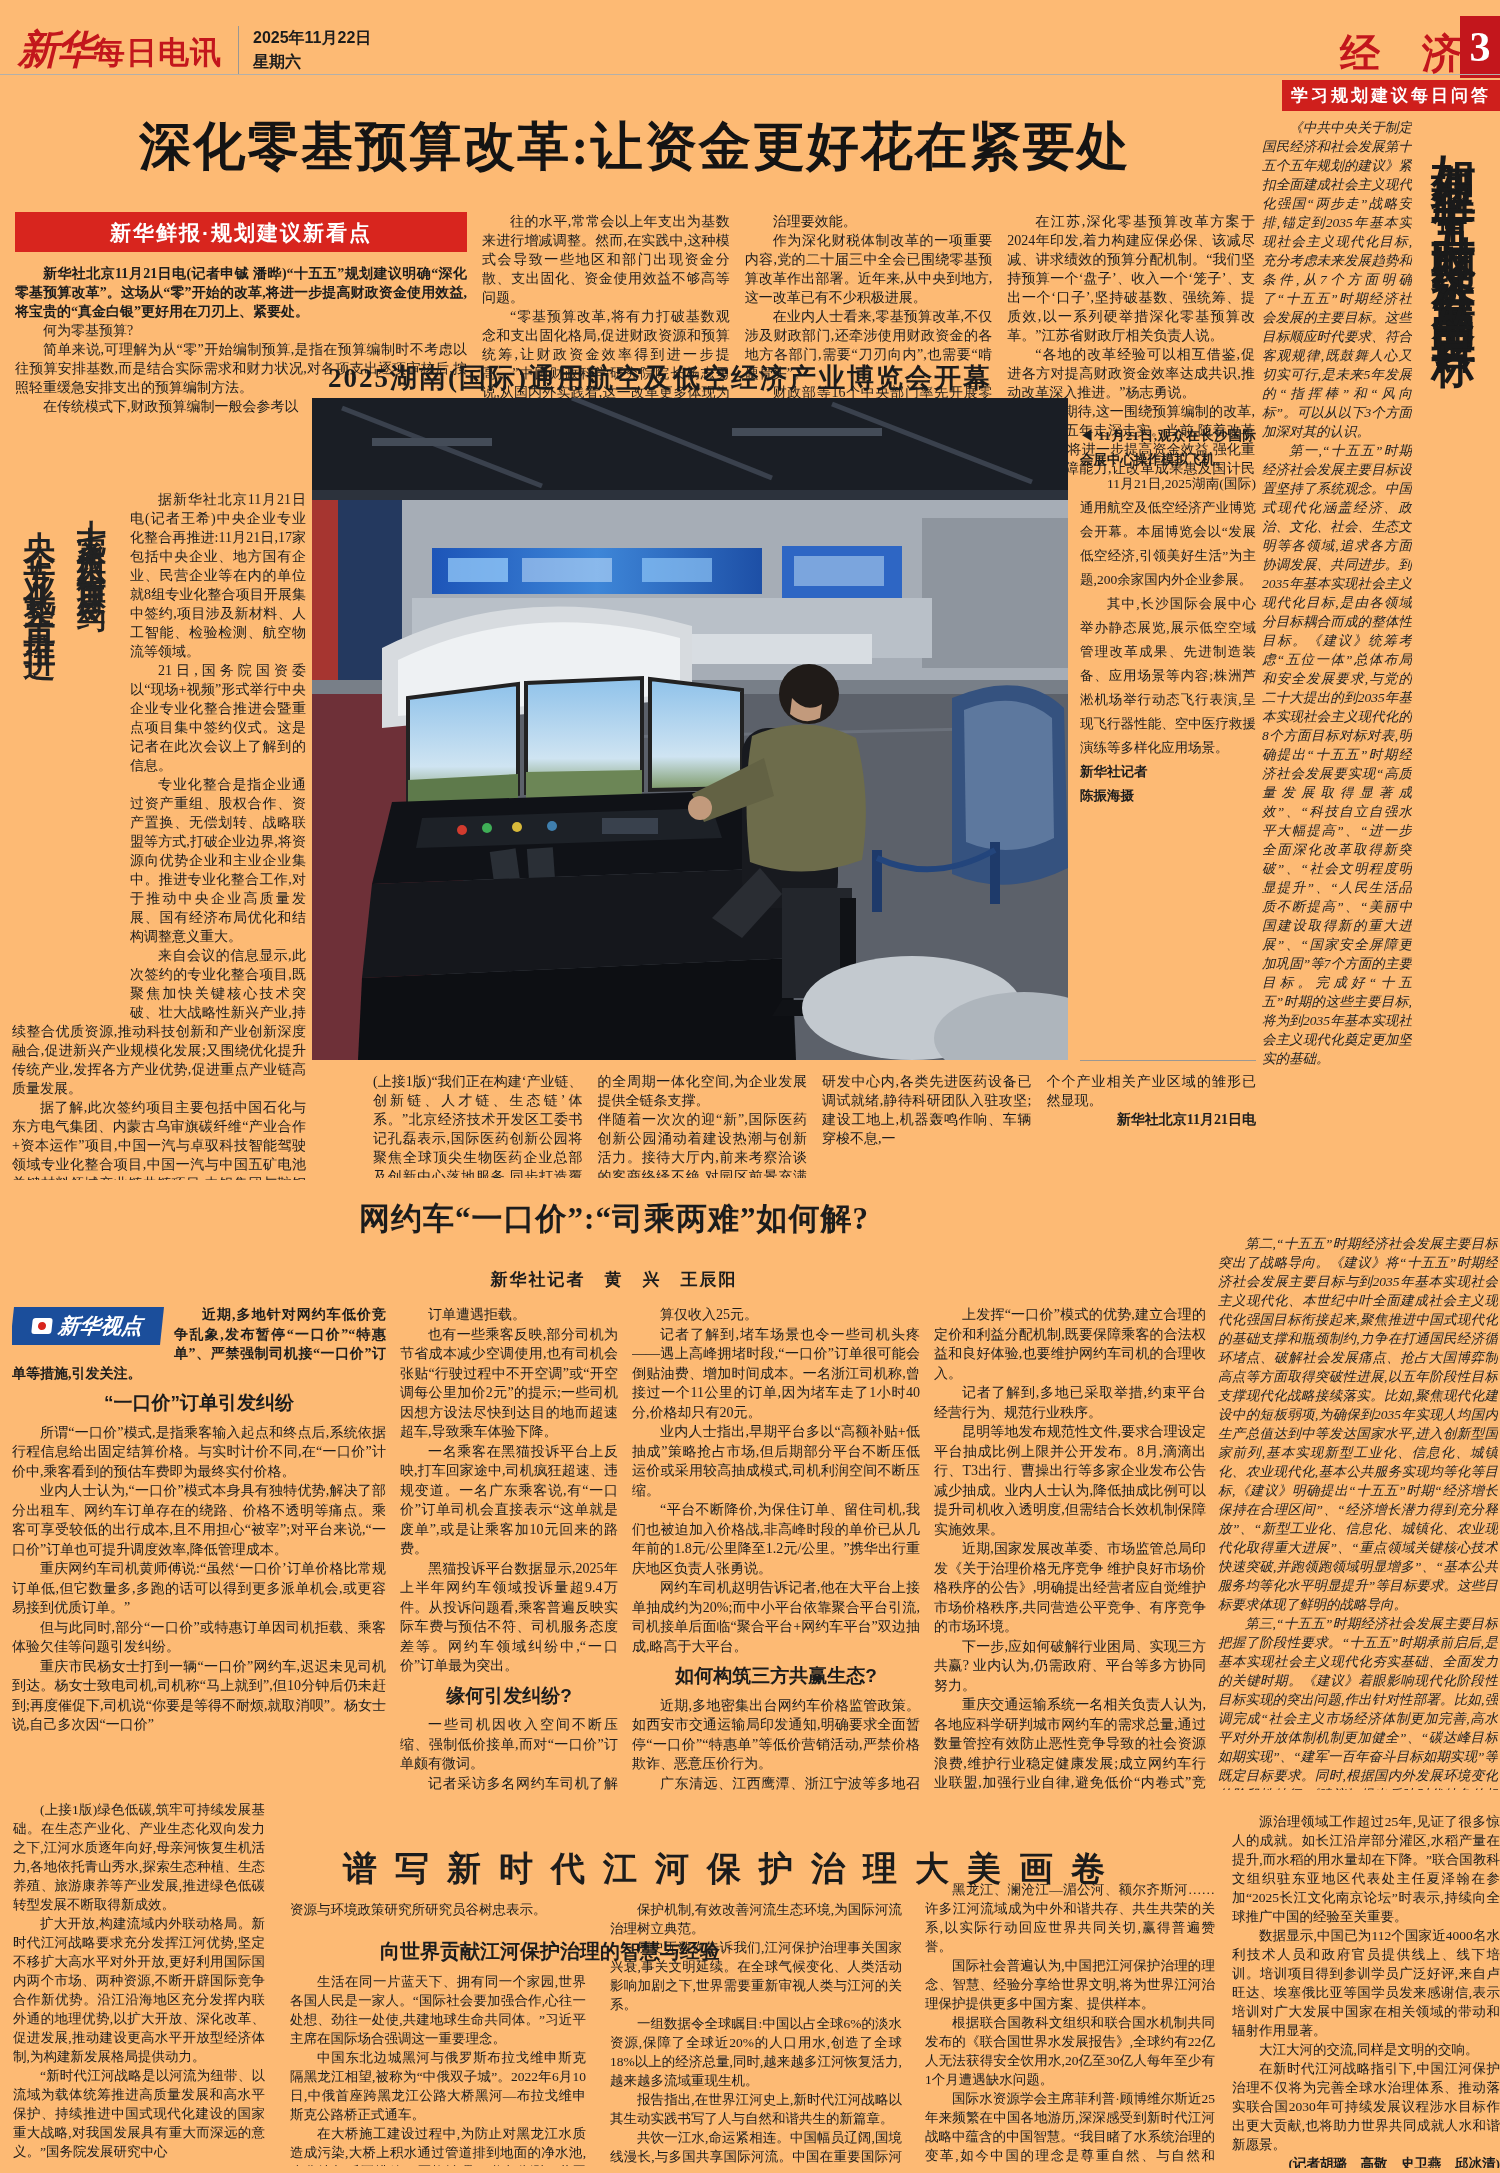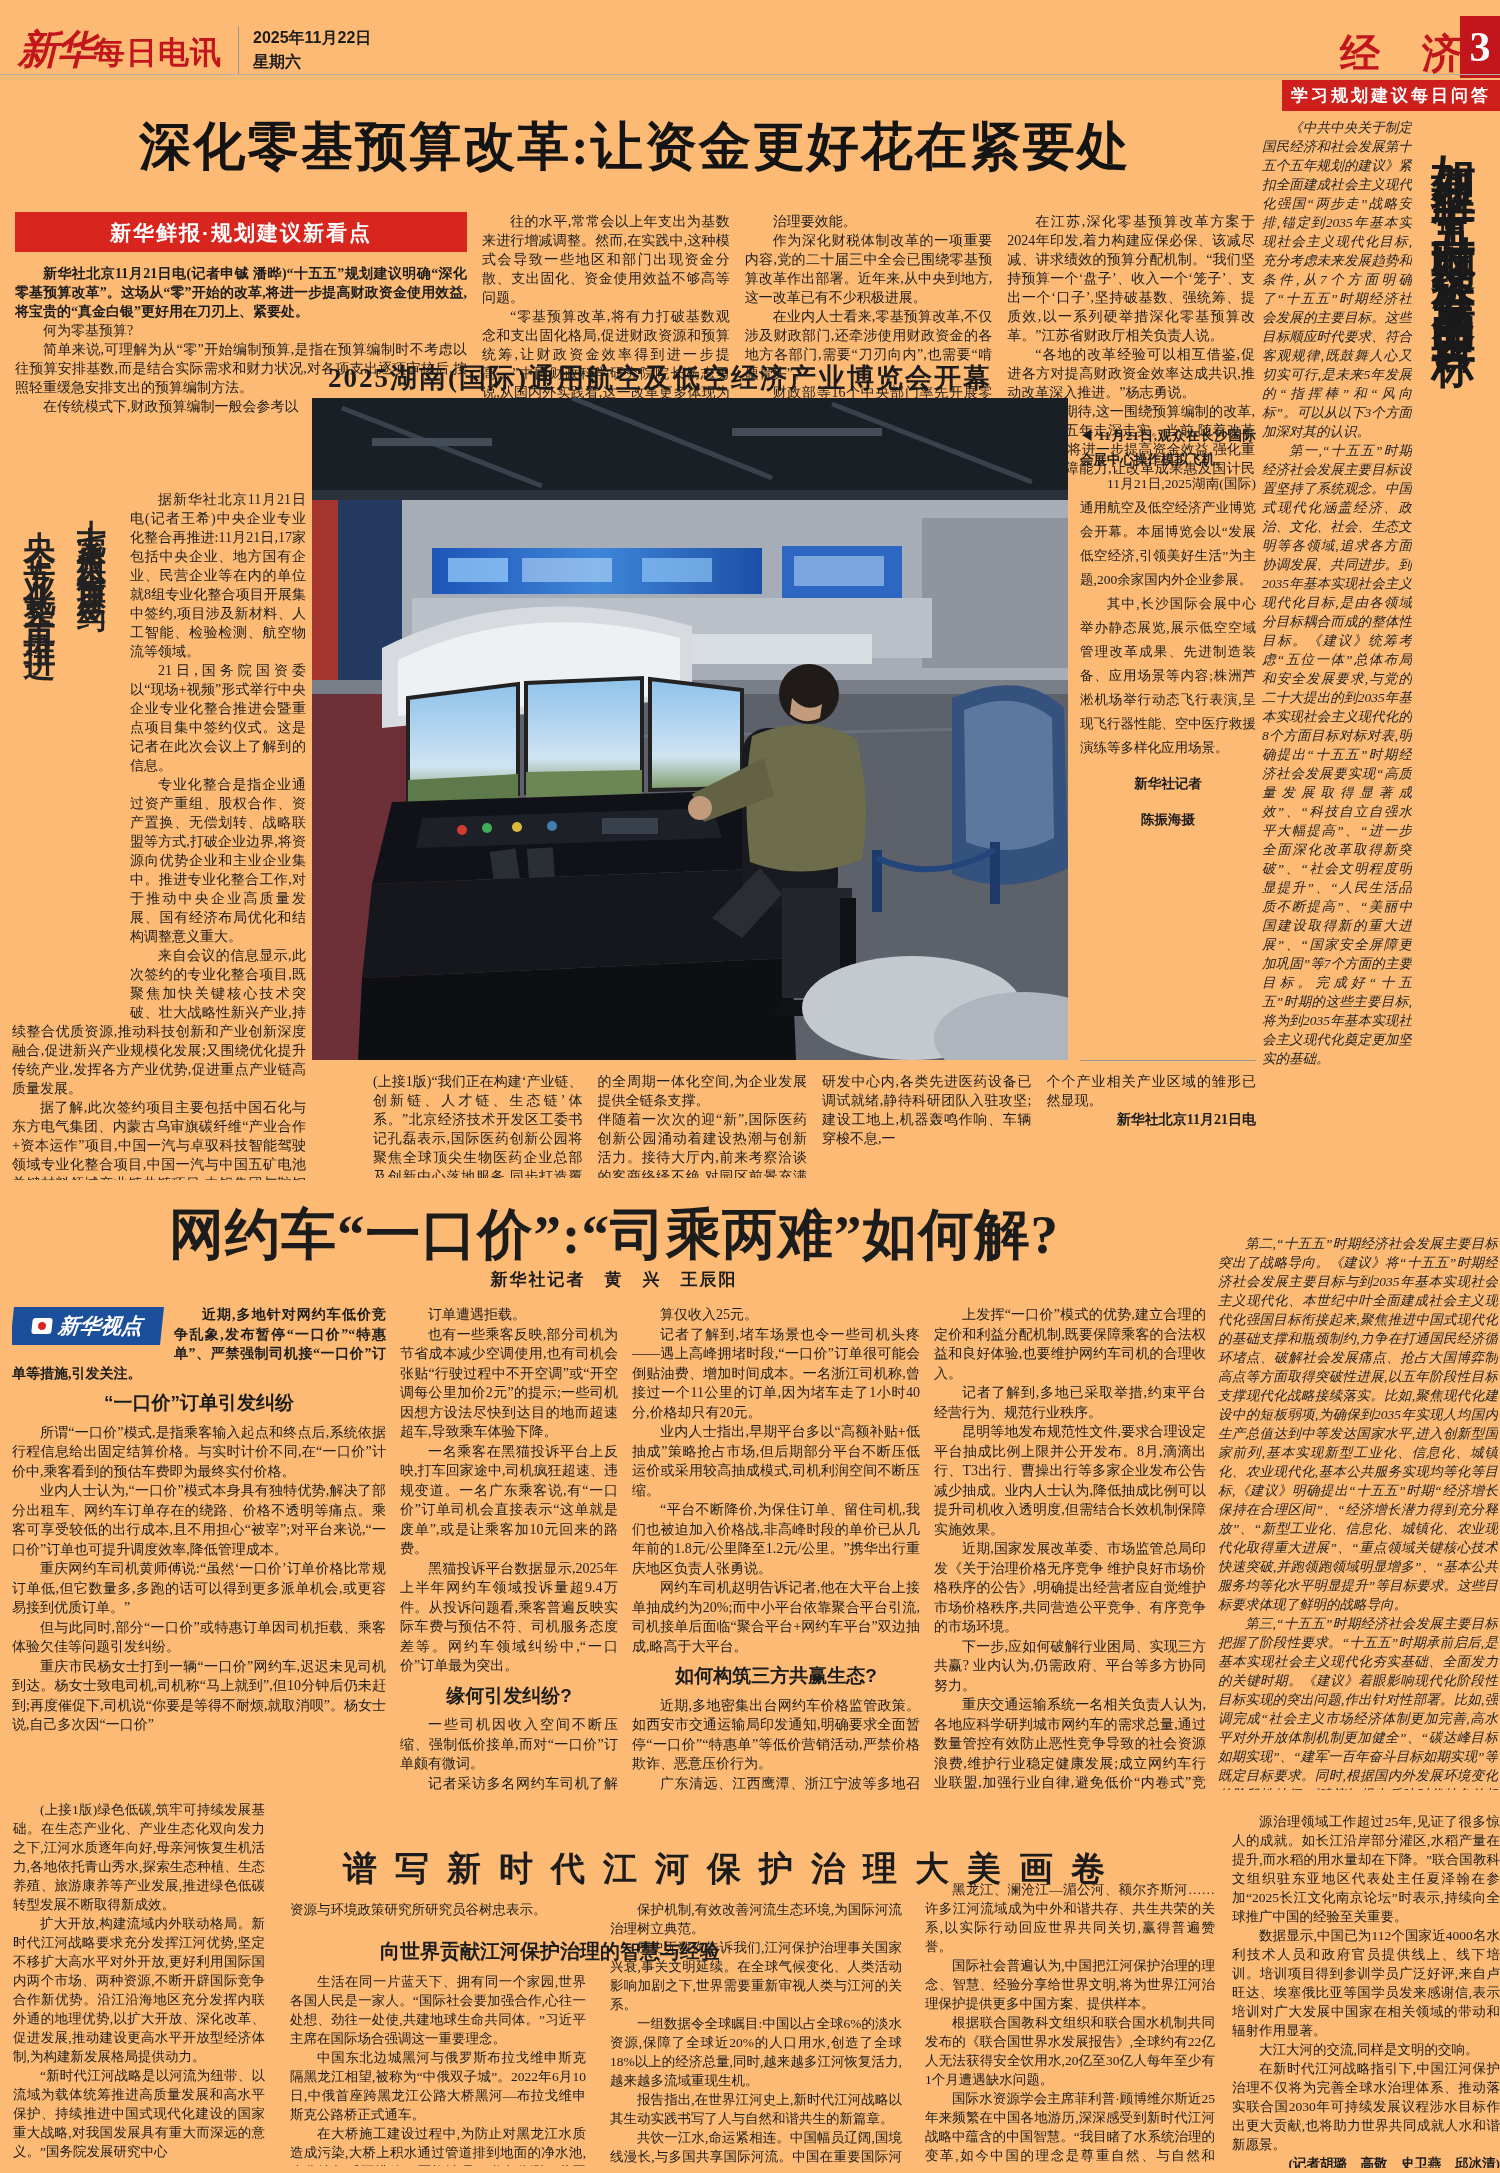--- a/index.html
+++ b/index.html
@@ -30,28 +30,28 @@
                margin-bottom:12px; }
   .lead600 p:first-child { font-weight:600; }
   
   .vtitle { writing-mode:vertical-rl; text-orientation:upright; font-weight:600; color:#222; }
   .ceo-text { font-size:14px; line-height:19px; overflow:hidden; height:100%; }
   .ceo-spacer { float:left; width:118px; height:520px; }
   
   .h2-expo { font-size:27px; font-weight:700; text-align:center; letter-spacing:2px; }
   .caption { font-size:13.5px; line-height:24px; }
   .caption p:first-child { font-weight:bold; text-indent:0; }
-  .credit { text-align:center; font-weight:bold; text-indent:0;margin-top:12px; }
+  .credit { text-align:left; font-weight:bold; text-indent:0; }
   .thinline { height:1px; background:#9a9792; }
   
   .strip { display:flex; gap:15px; font-size:14px; line-height:19px; }
   .strip .col { flex:1; overflow:hidden; }
   .strip p { text-indent:0; }
   
-  .h1-ride { font-size:55px; font-weight:900; text-align:center; letter-spacing:1px; }
+  .h1-ride { font-size:31px; font-weight:900; text-align:center; letter-spacing:1px; }
   .byline { text-align:center; font-size:17px; font-weight:600; letter-spacing:2px; }
   .rcol { font-size:14px; line-height:19.5px; overflow:hidden; }
   .subhead { font-family:"Liberation Sans", sans-serif; font-weight:bold; font-size:19px; text-align:center;
              text-indent:0; margin:10px 0; }
   .badge-blue { float:left; width:150px; height:38px; background:#1b4e9b; color:#fff; margin:2px 12px 6px 0;
                 display:flex; align-items:center; justify-content:center; gap:7px; transform:skewX(-6deg);
                 font-family:"Liberation Sans", sans-serif; font-weight:bold; font-style:italic; font-size:21px; }
   .cam { width:20px; height:16px; background:#fff; border-radius:3px; position:relative; }
   .cam::after { content:""; position:absolute; left:6px; top:4px; width:8px; height:8px; border-radius:50%; background:#d8251e; }
   .dateline { text-align:right; font-weight:bold; text-indent:0; }

